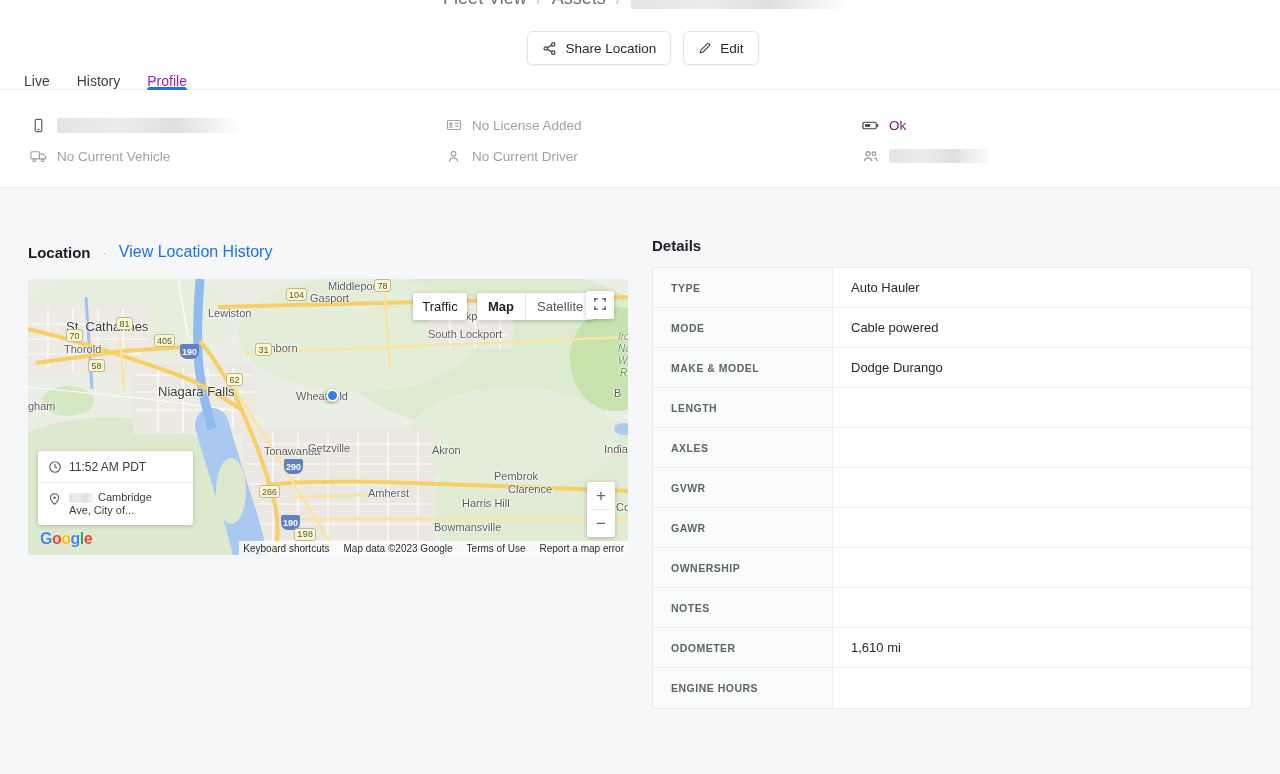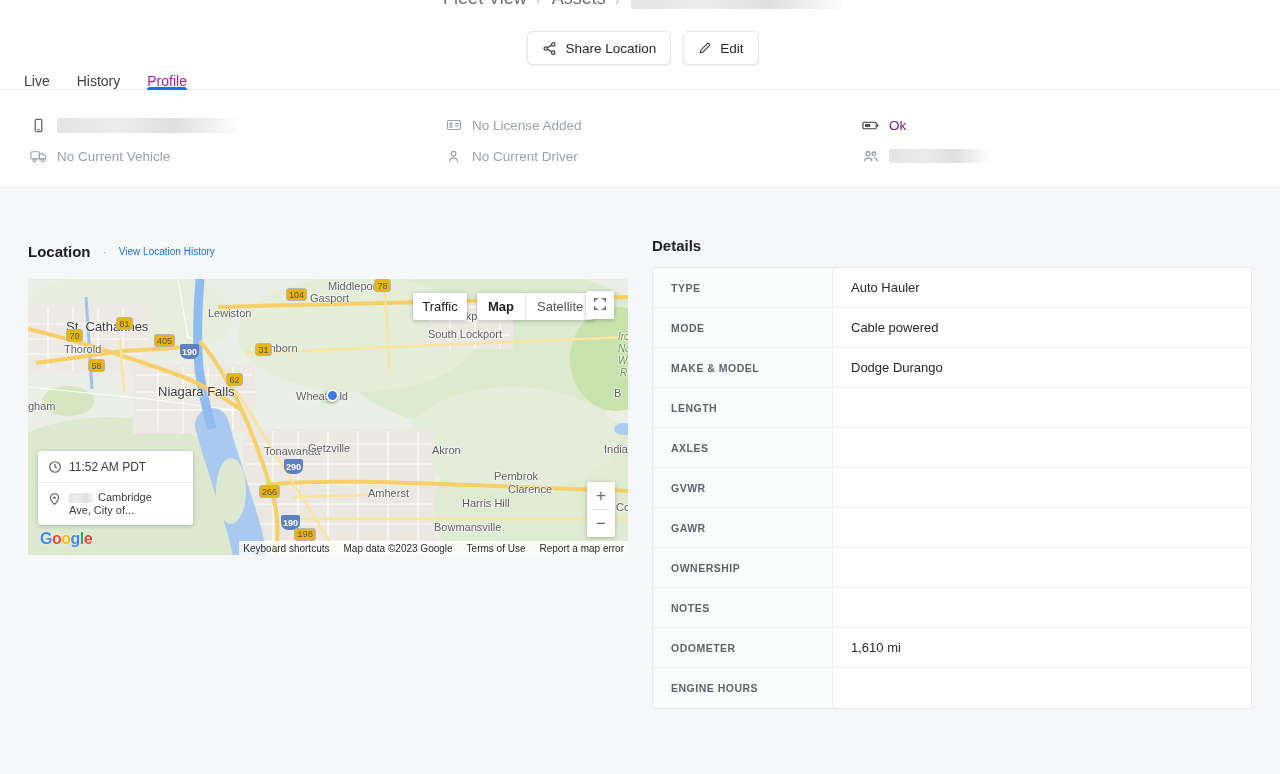--- a/index.html
+++ b/index.html
@@ -36,34 +36,34 @@
   .info-item.dark { color:#701a75; }
   .info-item .ic { width:17px; height:17px; display:flex; align-items:center; justify-content:center; }
   .redact.p1 { width:180px; height:15px; }
   .redact.p2 { width:100px; height:14px; }
 
   
   .content { position:relative; height:586px; background:#f6f7f8; }
   .loc-head { position:absolute; left:28px; top:55px; display:flex; align-items:center; gap:12px; }
   .sec-title { font-size:15px; font-weight:bold; color:#202124; }
   .dot-sep { color:#b9bdc1; font-size:13px; }
-  .link { color:#1a73e8; font-size:10px; cursor:pointer; }
+  .link { color:#1a73e8; font-size:16px; cursor:pointer; }
   .details-title { position:absolute; left:652px; top:49px; }
 
   
   .map { position:absolute; left:28px; top:91px; width:600px; height:276px; border-radius:3px;
     overflow:hidden; background:#ebeee5; cursor:grab; }
   .map-base { position:absolute; left:0; top:0; }
   .map-label { position:absolute; font-size:11px; color:#5d5d5d; white-space:nowrap;
     text-shadow:0 0 2px #fff,0 0 2px #fff,0 0 3px #fff; pointer-events:none; }
   .map-label.city { font-size:13px; color:#3a3a3a; }
   .map-label.park { font-size:10px; color:#679457; font-style:italic; }
   .shield { position:absolute; font-size:9px; display:flex; align-items:center; justify-content:center;
     pointer-events:none; }
-  .shield.r { min-width:17px; height:13px; padding:0 2px; background:#eab308; border:1px solid #b5b5b5;
+  .shield.r { min-width:17px; height:13px; padding:0 2px; background:#fef9c3; border:1px solid #b5b5b5;
     border-radius:3px; color:#555; }
   .shield.i { min-width:18px; height:15px; padding:0 2px; background:#5f81c2; color:#fff;
     border-radius:2px 2px 7px 7px; font-weight:bold; }
   .loc-dot { position:absolute; left:298px; top:110px; width:13px; height:13px; border-radius:50%;
     background:#3b7de8; border:2.5px solid #fff; box-shadow:0 1px 3px rgba(0,0,0,0.35); }
 
   .map-ctl { position:absolute; background:#fff; box-shadow:0 1px 4px rgba(0,0,0,0.25); border-radius:2px;
     font-size:13px; color:#565656; display:flex; align-items:center; justify-content:center; cursor:pointer; }
   .ctl-traffic { left:385px; top:14px; width:54px; height:27px; color:#202124; }
   .ctl-type { left:449px; top:14px; height:27px; padding:0; display:flex; }

